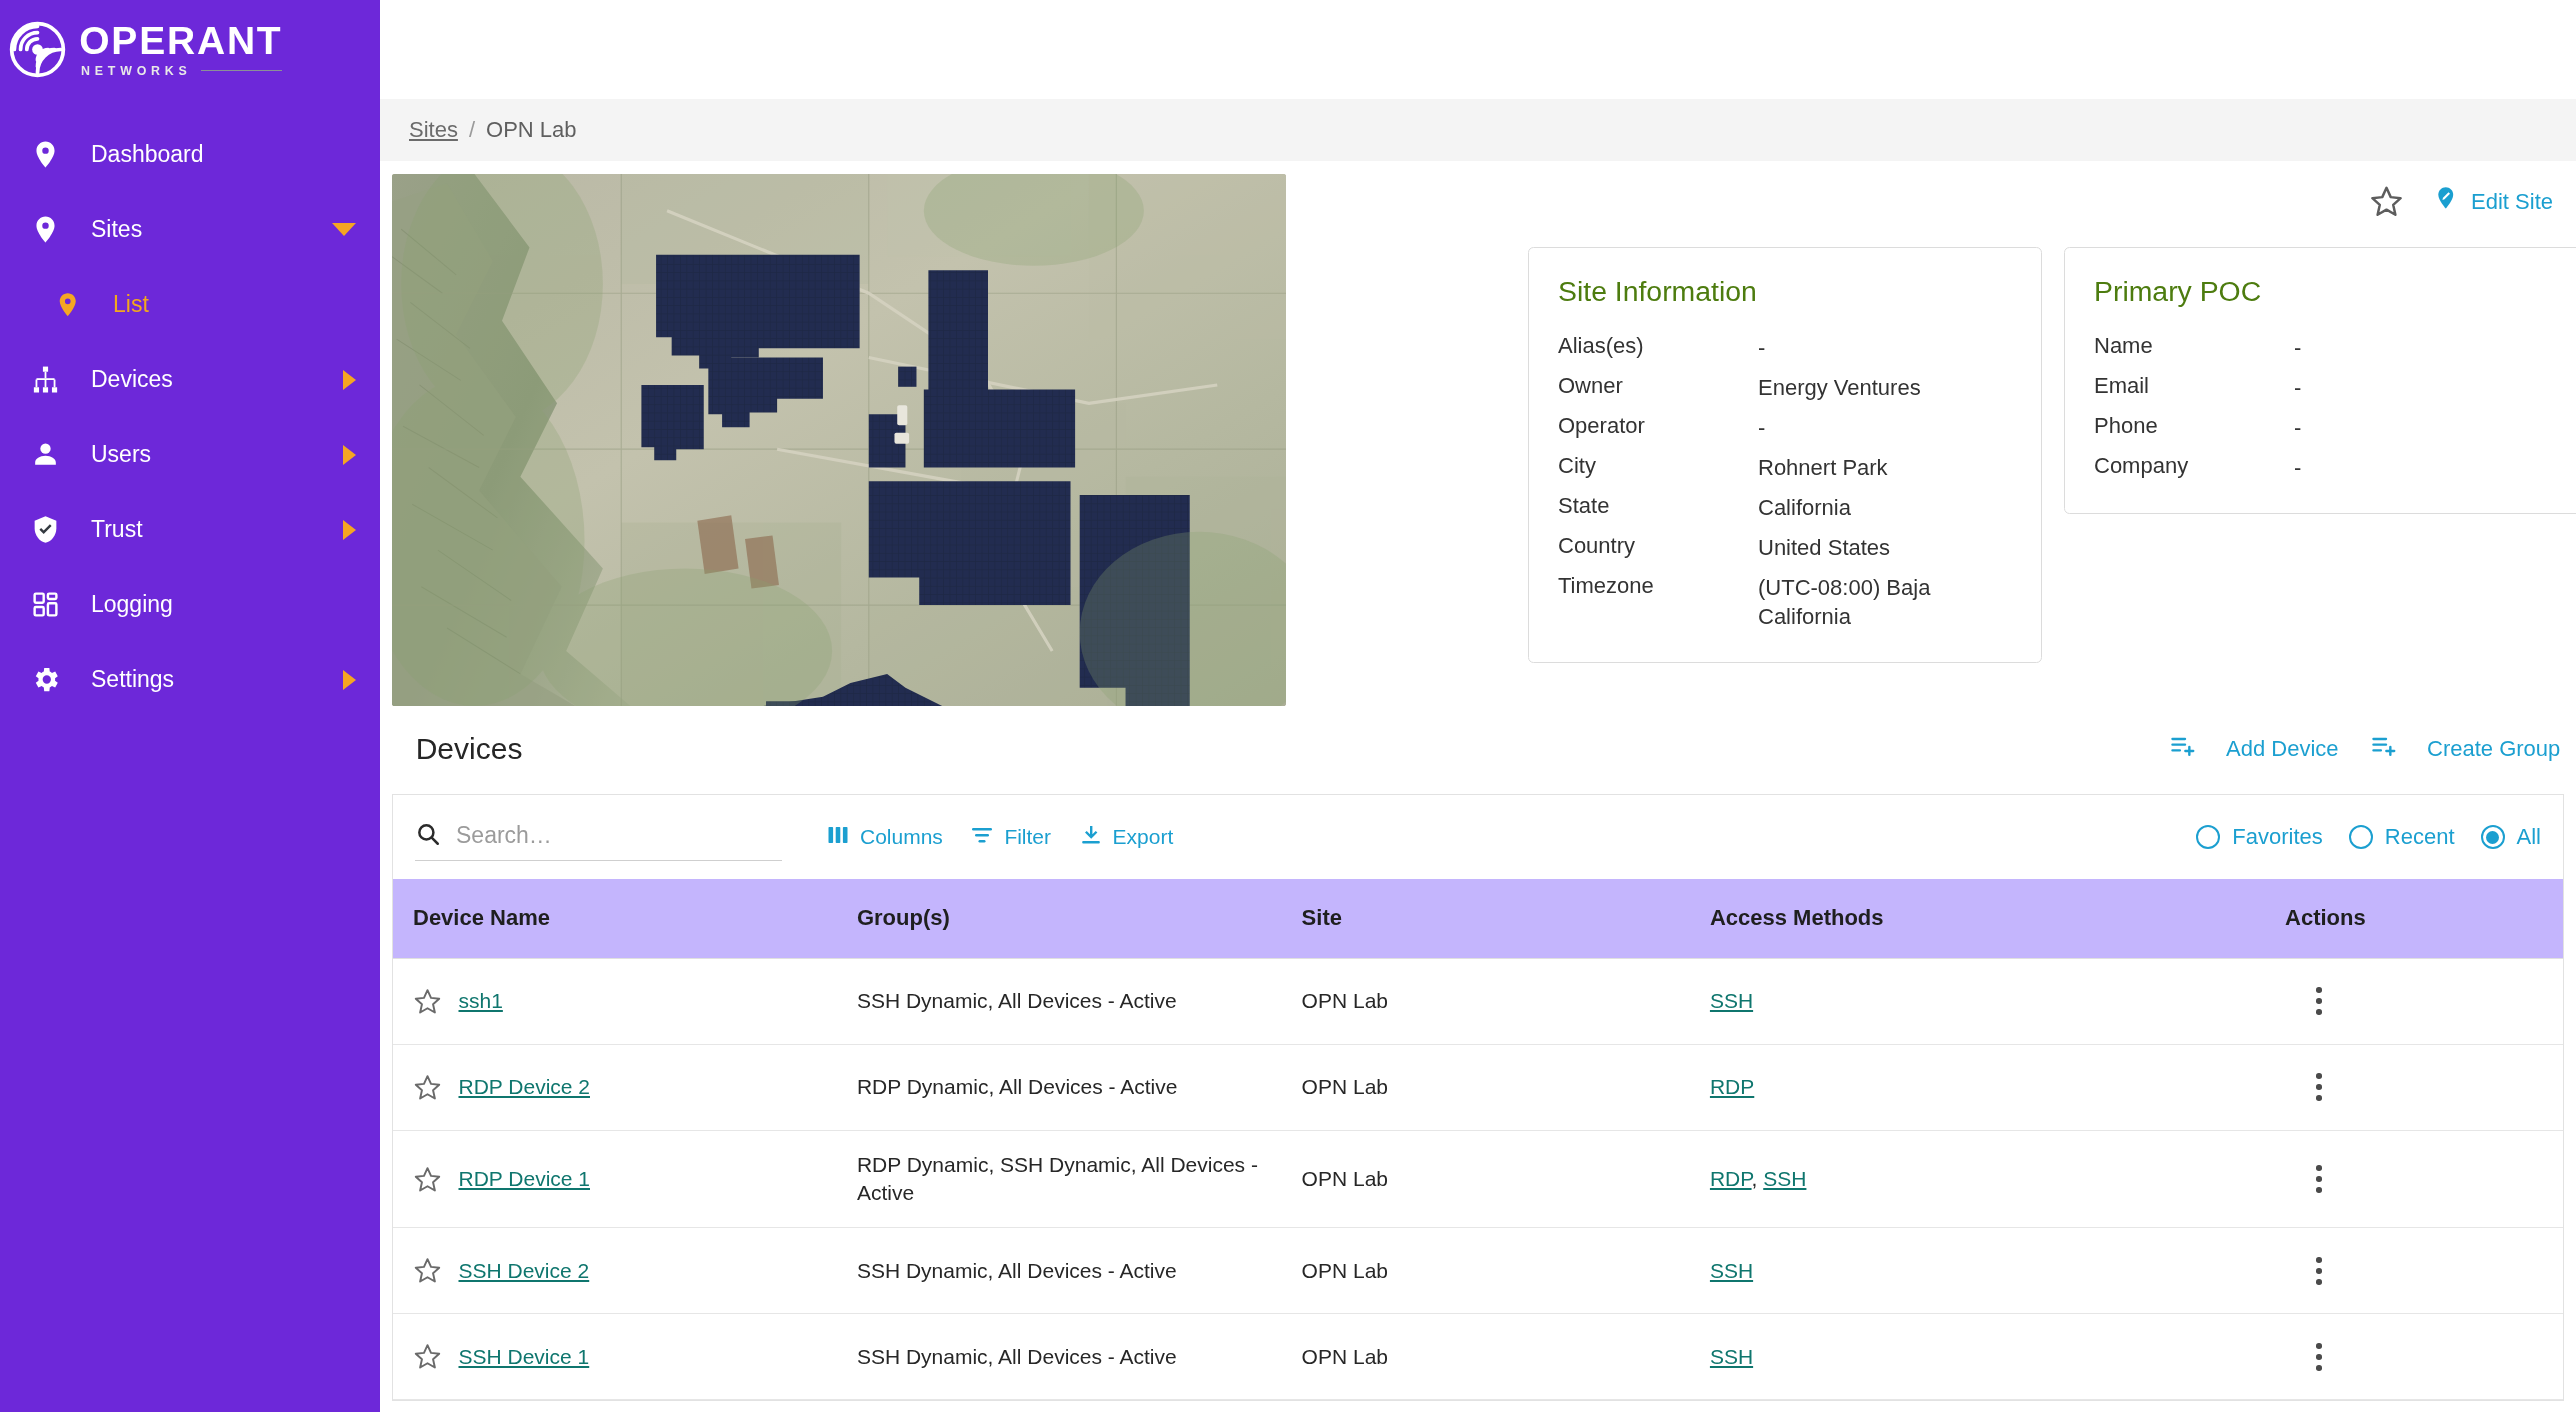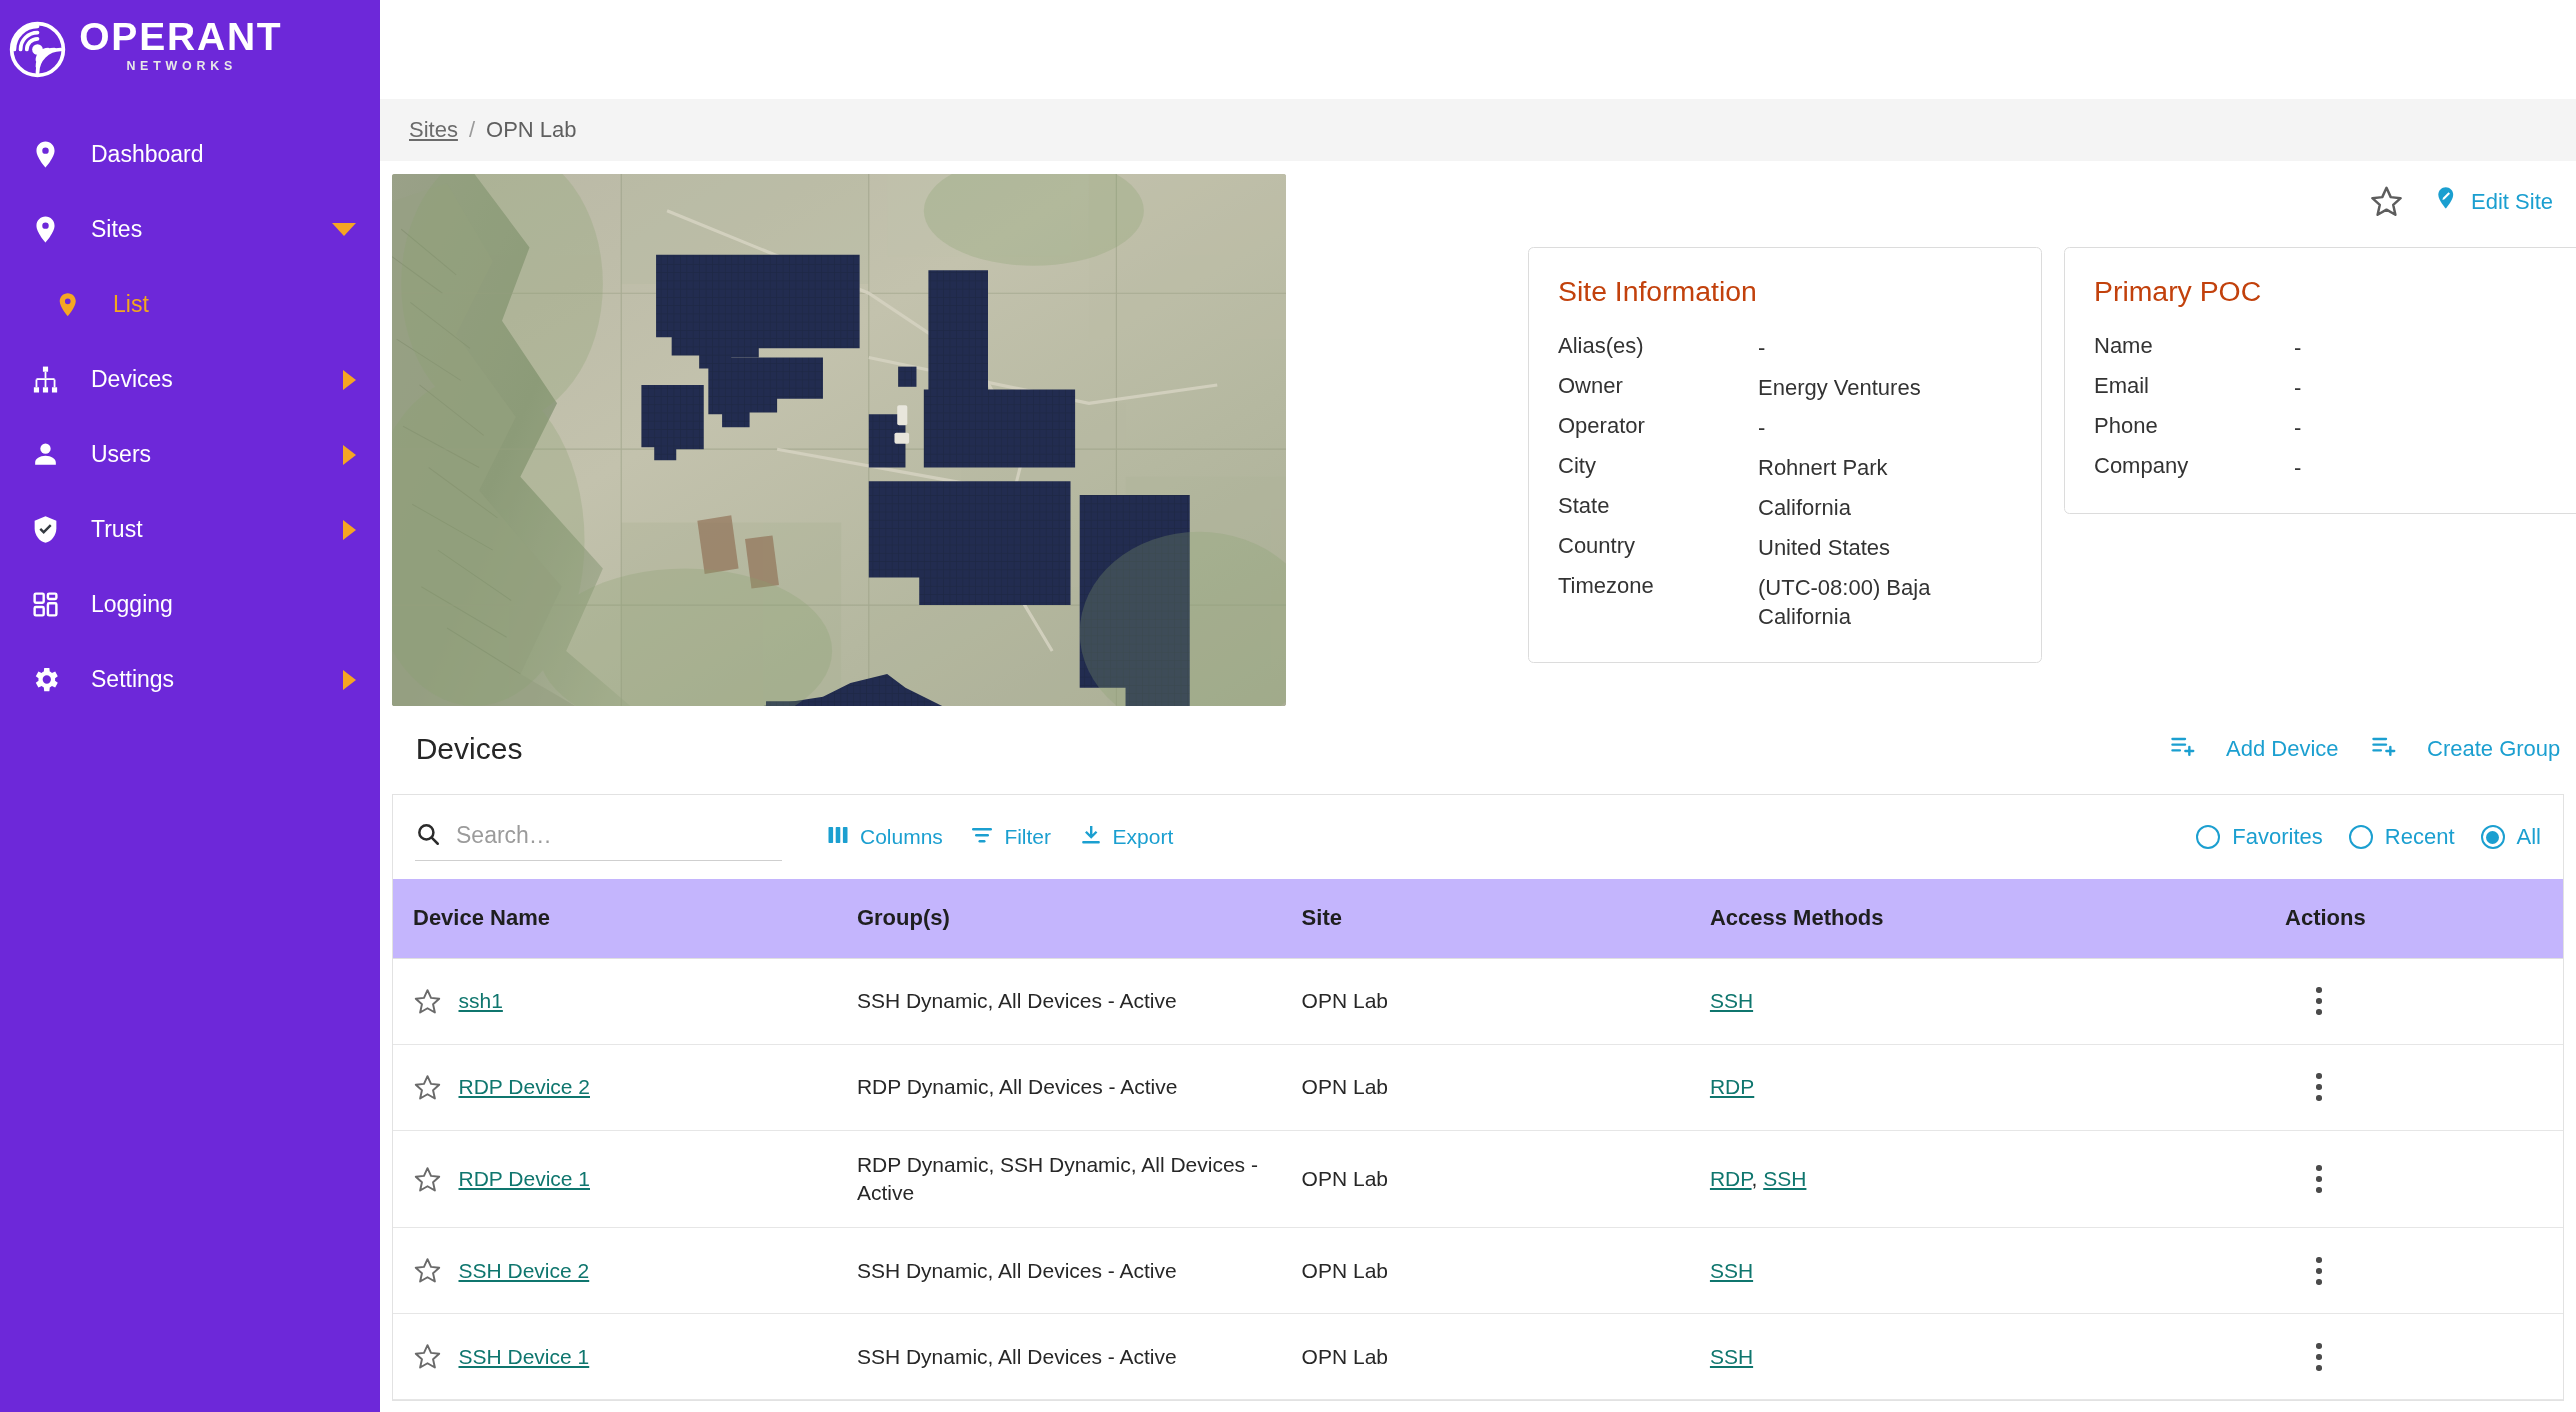--- a/index.html
+++ b/index.html
@@ -25,21 +25,21 @@
     padding-left: 9.2px; gap: 13px;
   }
   .logo-mark { width: 57px; height: 57px; flex: 0 0 57px; }
   .logo-text { display: flex; flex-direction: column; justify-content: center; }
   .logo-word {
     font-size: 39px; font-weight: bold; letter-spacing: 1.8px;
     line-height: 1.0; color: #ffffff;
   }
   .logo-sub {
     display: flex; align-items: center; gap: 9.2px;
-    margin-top: 3.7px; padding-left: 1.8px; flex-direction: column;
+    margin-top: 3.7px; padding-left: 1.8px;
   }
   .logo-sub-text {
     font-size: 12.4px; letter-spacing: 4.8px; font-weight: bold; color: #e8e8e8;
   }
   .logo-rule { flex: 1; height: 0.9px; background: #8b9096; min-width: 37px; }
 
   .nav { padding-top: 18.3px; }
   .nav-item {
     display: flex; align-items: center;
     height: 75px; padding-left: 26px; padding-right: 24px;
@@ -128,21 +128,21 @@
   }
 
   .cards-row { display: flex; gap: 22px; margin-top: 18.3px; padding-left: 220px; }
   .card {
     background: #ffffff; border: 0.9px solid #dcdcdc; border-radius: 5.5px;
     padding: 27.5px 29px 31px 29px;
   }
   .card-site-info { width: 514px; }
   .card-poc { width: 518px; align-self: flex-start; }
   .card-title {
-    font-size: 28.4px; color: #c2410c; font-weight: normal;
+    font-size: 28.4px; color: #4d7c0f; font-weight: normal;
     margin: 0 0 26px 0; line-height: 1.1;
   }
   .kv { display: flex; margin-bottom: 11px; }
   .kv:last-child { margin-bottom: 0; }
   .kv-key {
     width: 200px; flex: 0 0 200px; font-size: 22px; color: #333333;
   }
   .kv-val { font-size: 22px; color: #333333; line-height: 1.32; }
 
   

